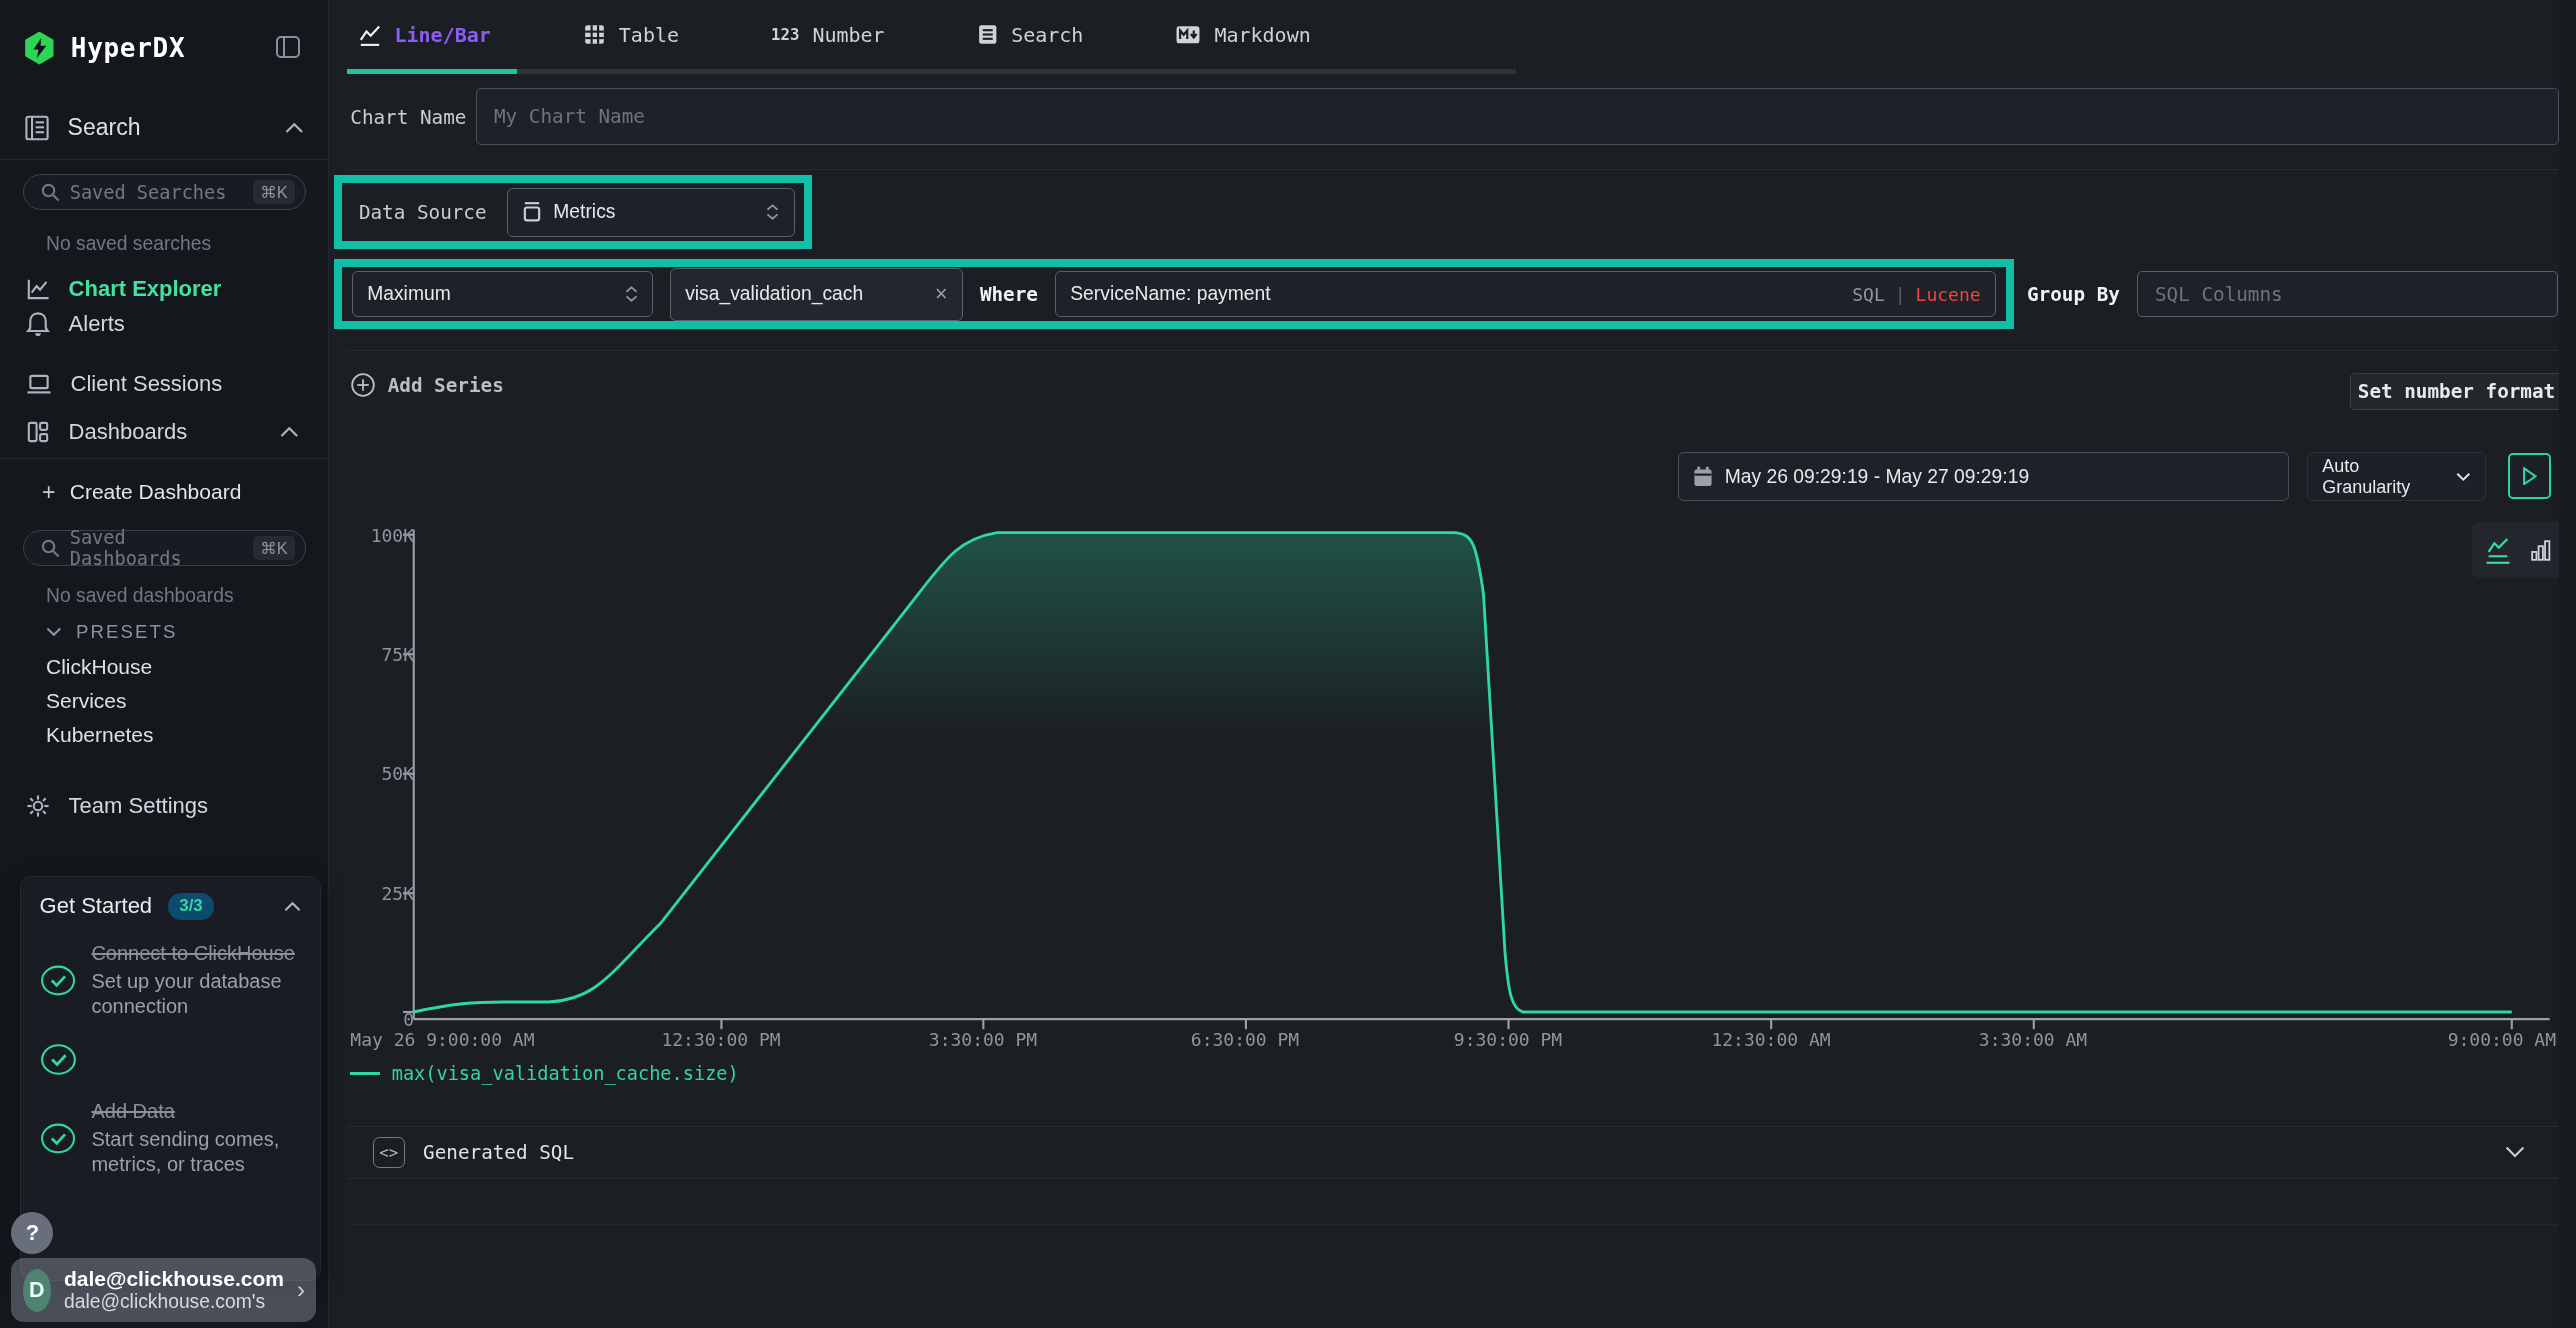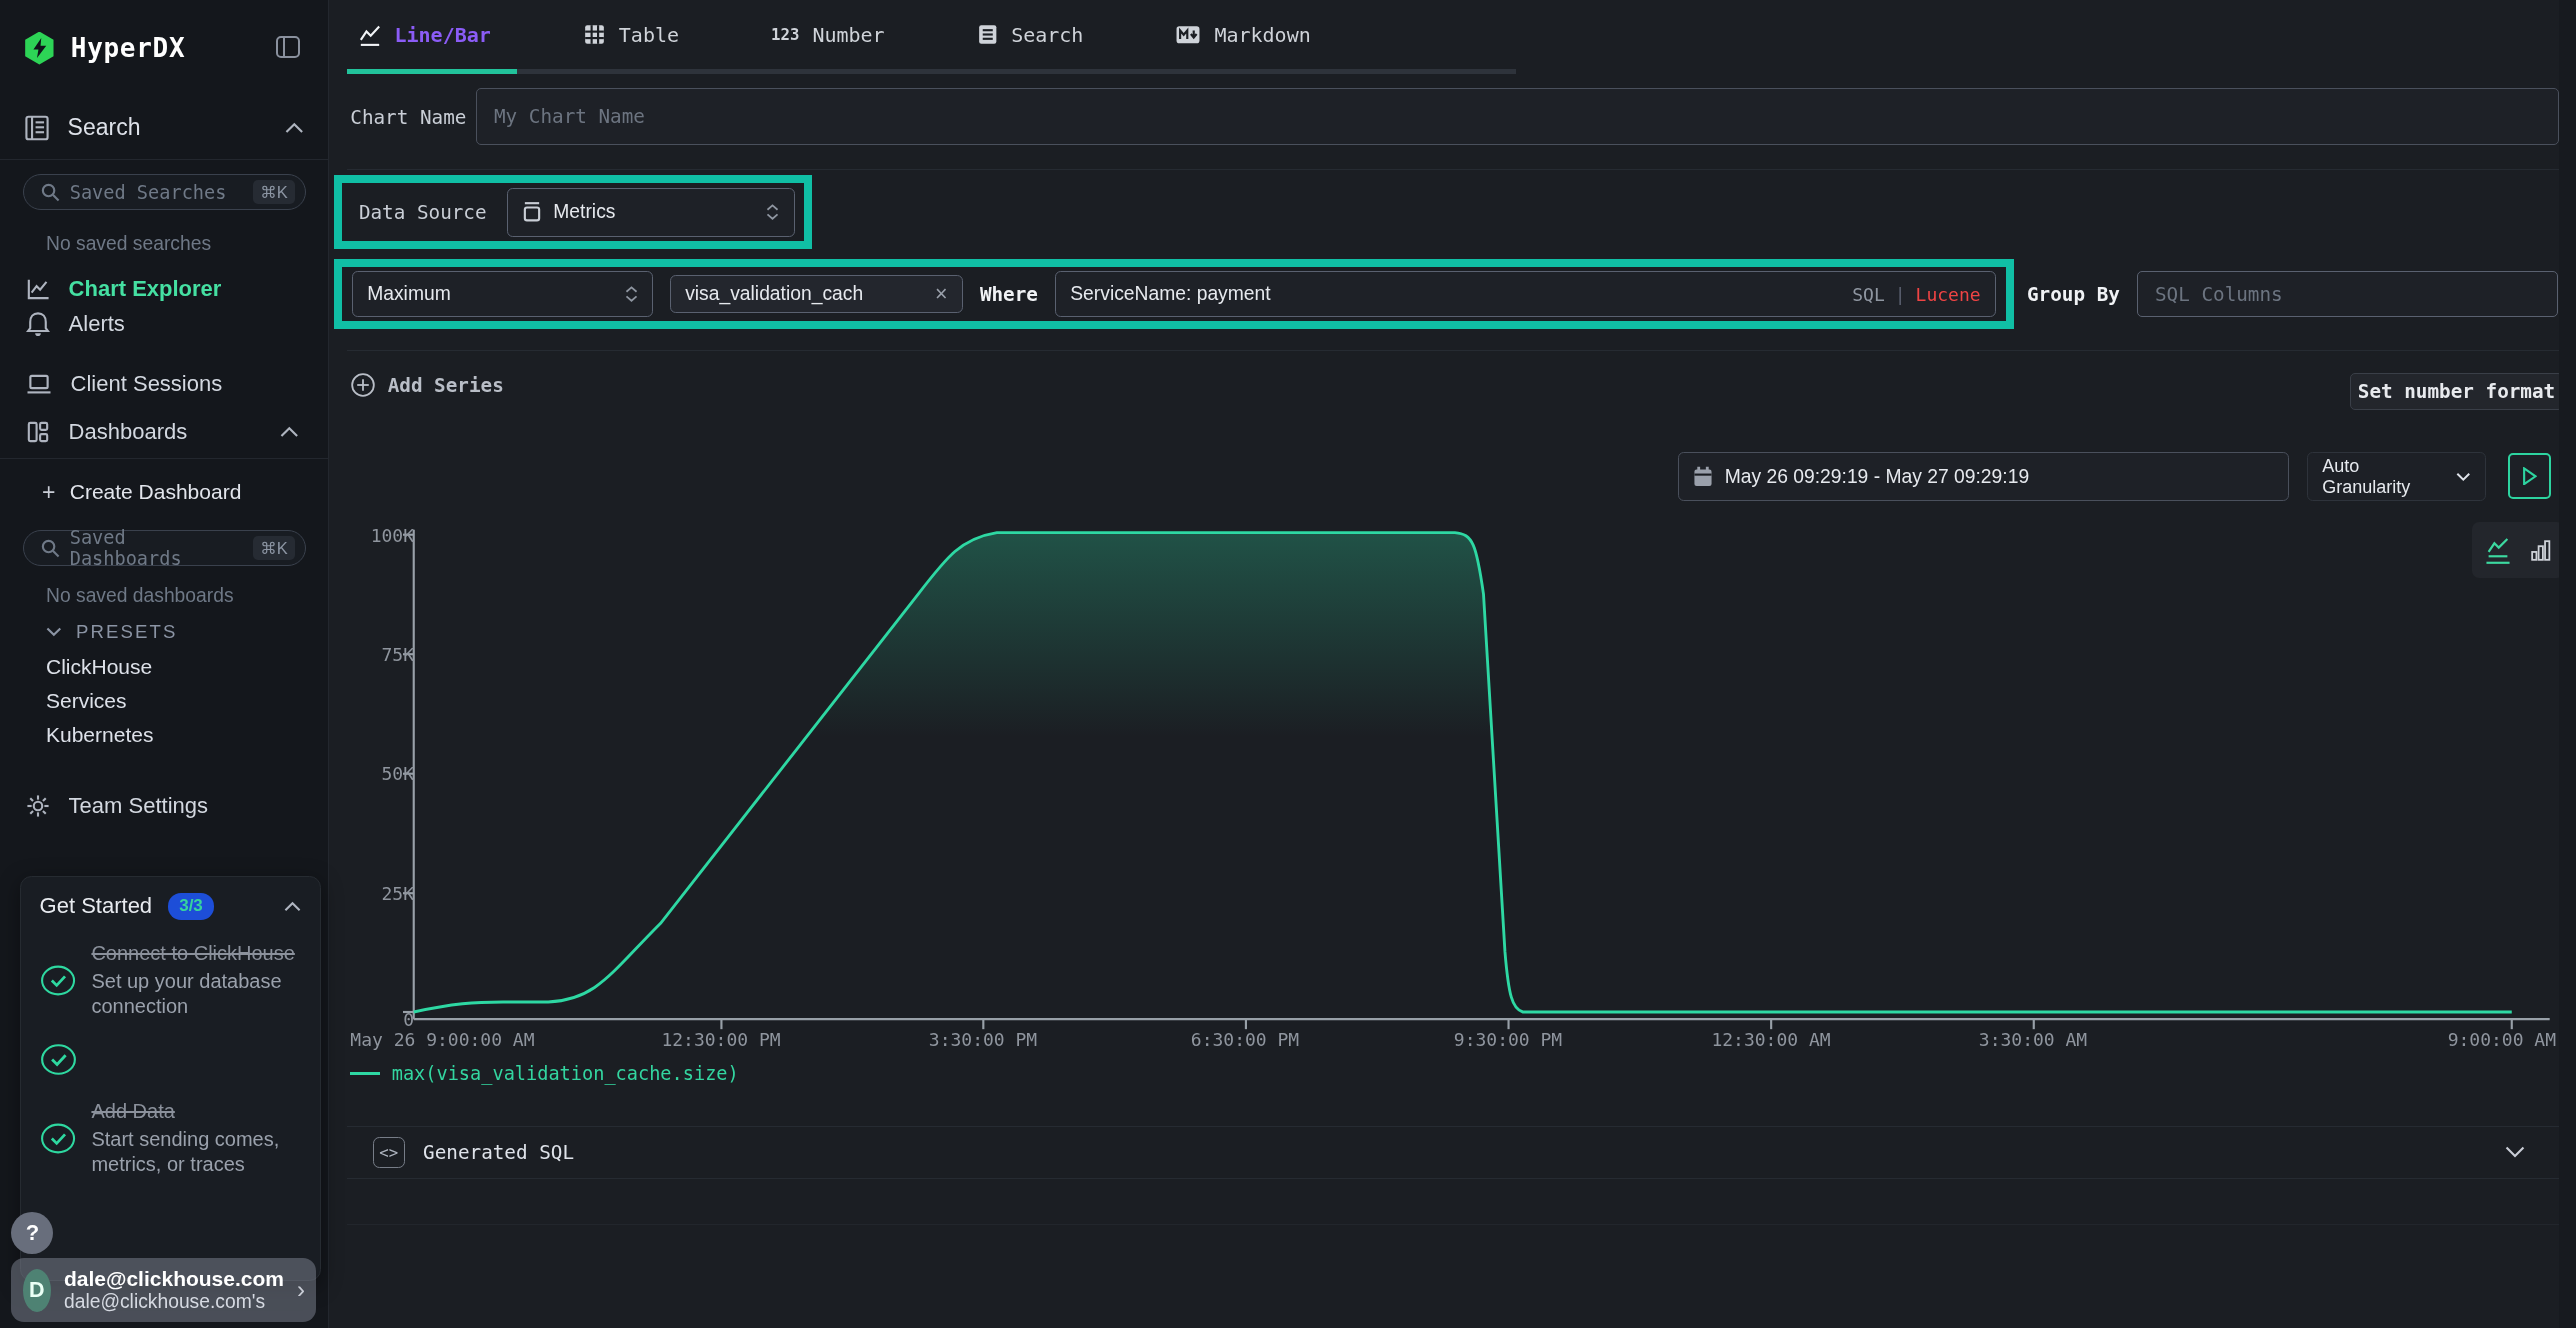--- a/index.html
+++ b/index.html
@@ -32,21 +32,21 @@
   .nav-spacer { flex:1; }
   .preset-item { position:absolute; left:46px; color:#dde1e9; font-size:21px; }
   .presets-hdr { position:absolute; left:46px; display:flex; gap:14.3px; align-items:center;
                  color:#8b94a4; font-size:18.6px; letter-spacing:2.1px; }
   
   #gs-card { position:absolute; left:20px; top:876px; width:301px; height:405px; background:#191d23;
              border:1.4px solid #262b31; border-radius:11.4px; padding:15.7px 18.6px; overflow:hidden;
              box-shadow:0 5.7px 21.5px rgba(0,0,0,.4); }
   .gs-head { display:flex; align-items:center; gap:15.7px; }
   .gs-title { color:#e8ebf0; font-weight:normal; font-size:22px; }
-  .gs-badge { background:#1d4ed8; color:#37d49e; font-weight:bold; font-size:17px;
+  .gs-badge { background:#0c4a6e; color:#37d49e; font-weight:bold; font-size:17px;
               border-radius:13px; padding:3.6px 11.4px; }
   .gs-item { display:flex; align-items:center; gap:15.7px; margin-top:21.5px; }
   .gs-text { width:215px; }
   .gs-strike { color:#8b919c; font-size:20px; text-decoration:line-through; line-height:1.25; }
   .gs-sub { color:#9aa1ac; font-size:20px; line-height:1.25; margin-top:2.9px; }
   #help-bubble { position:absolute; left:11.4px; top:1212px; width:42px; height:42px; border-radius:50%;
                  background:#686e7c; color:#fff; font-weight:bold; font-size:22px;
                  display:flex; align-items:center; justify-content:center; z-index:5; }
   #user-chip { position:absolute; left:11.4px; top:1258px; width:305px; height:64px; border-radius:13px;
                background:rgba(128,133,148,.5); display:flex; align-items:center; padding:0 11.4px; gap:13px; z-index:6; }
@@ -331,21 +331,21 @@
       <span>Maximum</span>
       <span class="chev-ud">
         <svg width="13" height="7.2" viewBox="0 0 18 10">
             <polyline points="2,8 9,2 16,8" fill="none" stroke="#8f96a1" stroke-width="2.5"></polyline>
           </svg>
         <svg width="13" height="7.2" viewBox="0 0 18 10">
             <polyline points="2,2 9,8 16,2" fill="none" stroke="#8f96a1" stroke-width="2.5"></polyline>
           </svg>
       </span>
     </div>
-    <div class="fake-input" style="width:293px; height:38px; background:#23262d">
+    <div class="fake-input" style="width:293px; height:53px; background:#23262d">
       <span>visa_validation_cach</span>
       <span style="margin-left:auto; color:#9aa0ab; font-size:21.5px">×</span>
     </div>
     <span class="mono" style="color:#f0f2f5; font-weight:bold; font-size:19.3px">Where</span>
     <div class="fake-input" style="flex:1; height:46px">
       <span>ServiceName: payment</span>
       <span style="margin-left:auto; display:flex; gap:10px; align-items:center">
         <span class="lang-sql mono">SQL</span>
         <span class="lang-sep mono">|</span>
         <span class="lang-lucene mono">Lucene</span>

